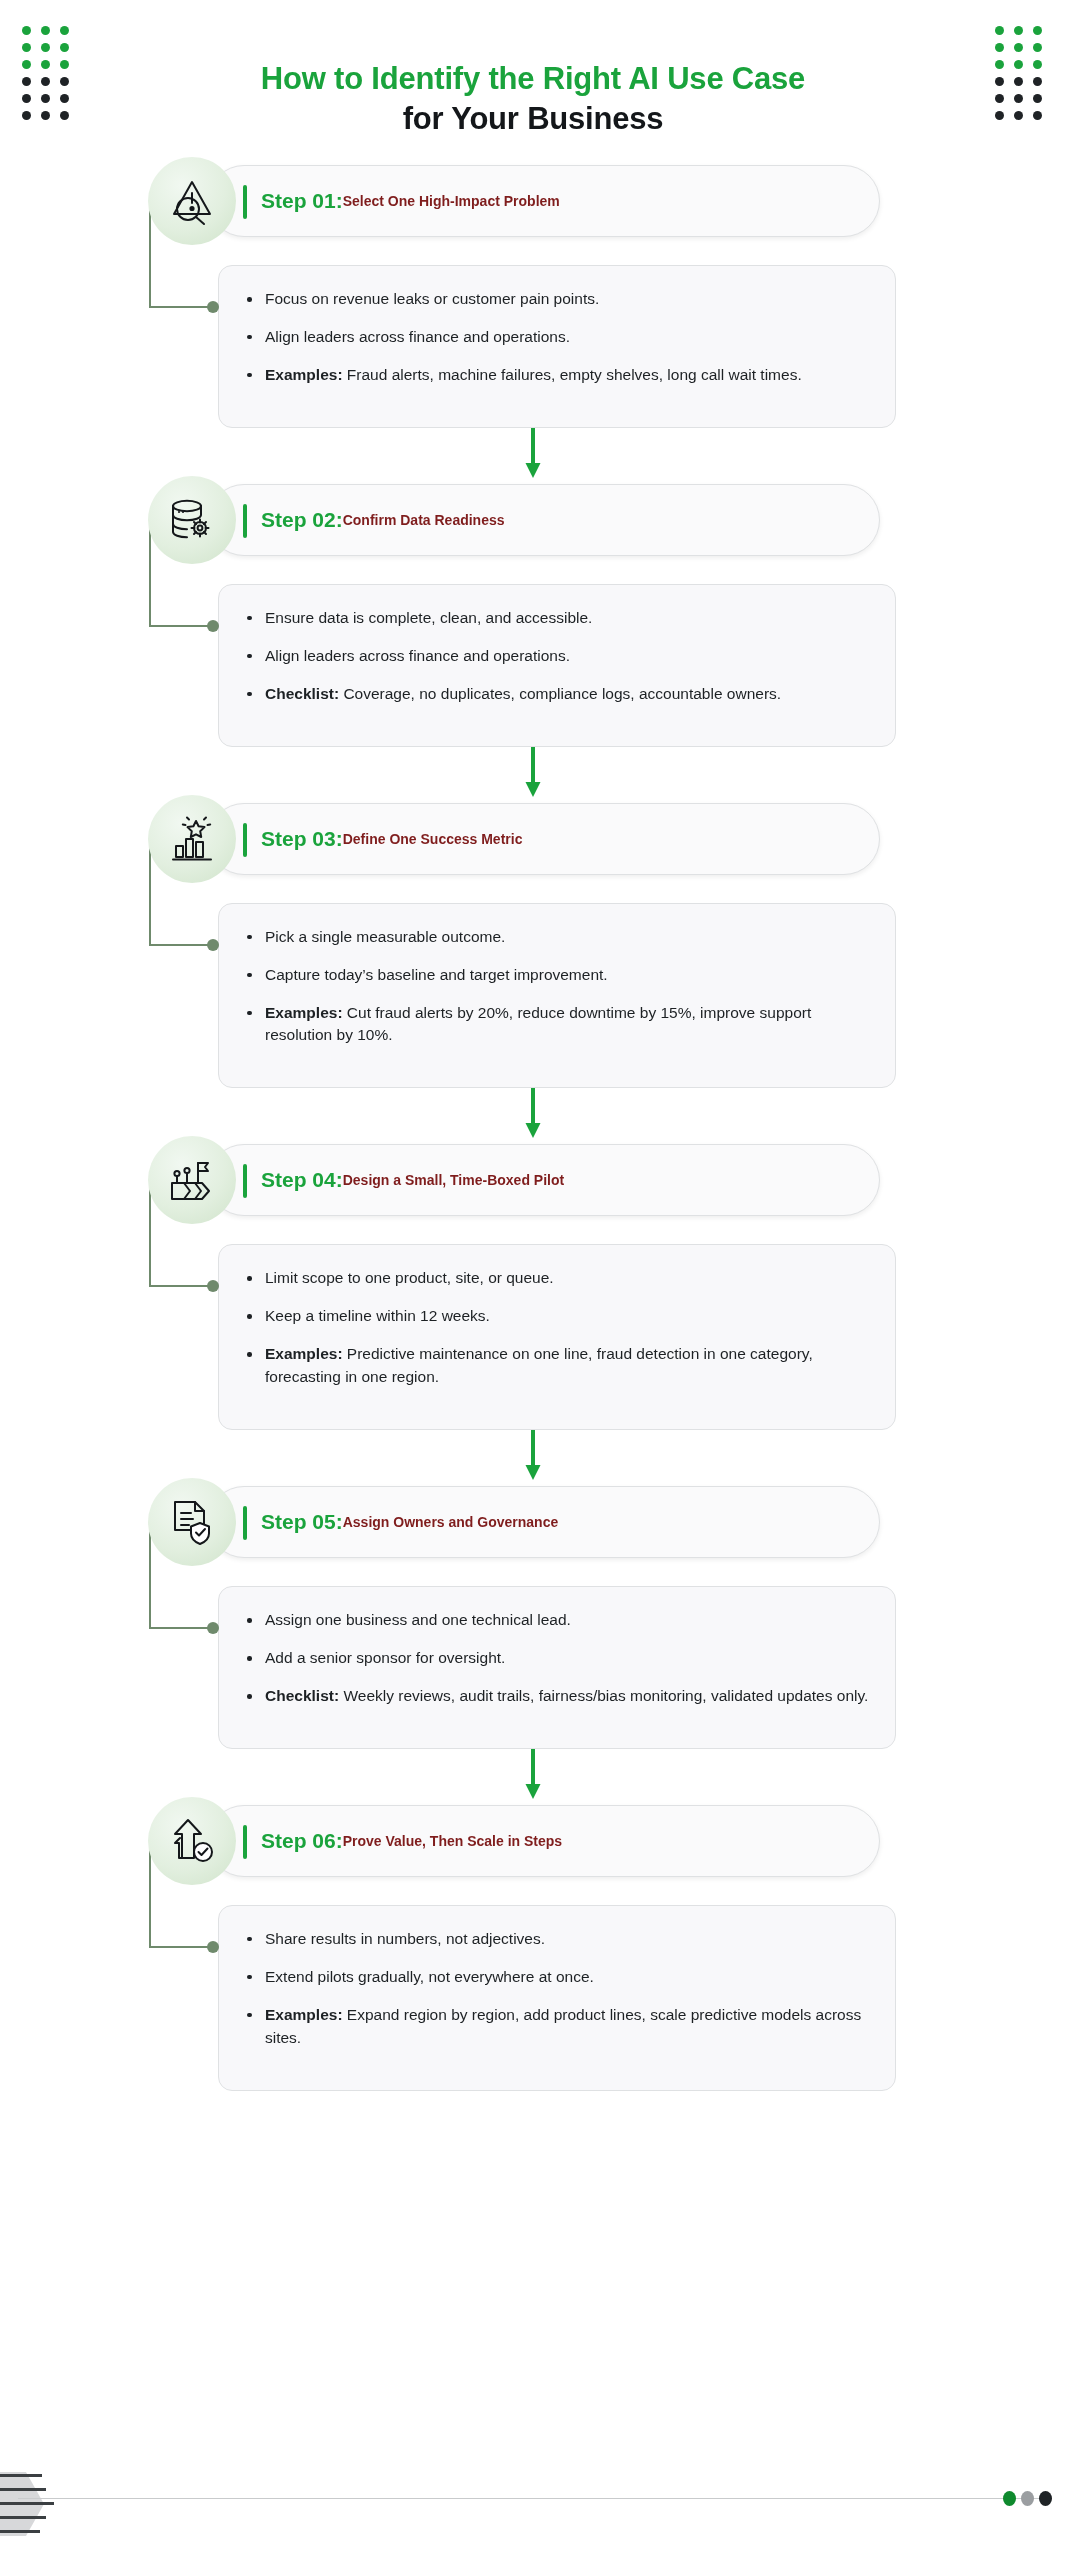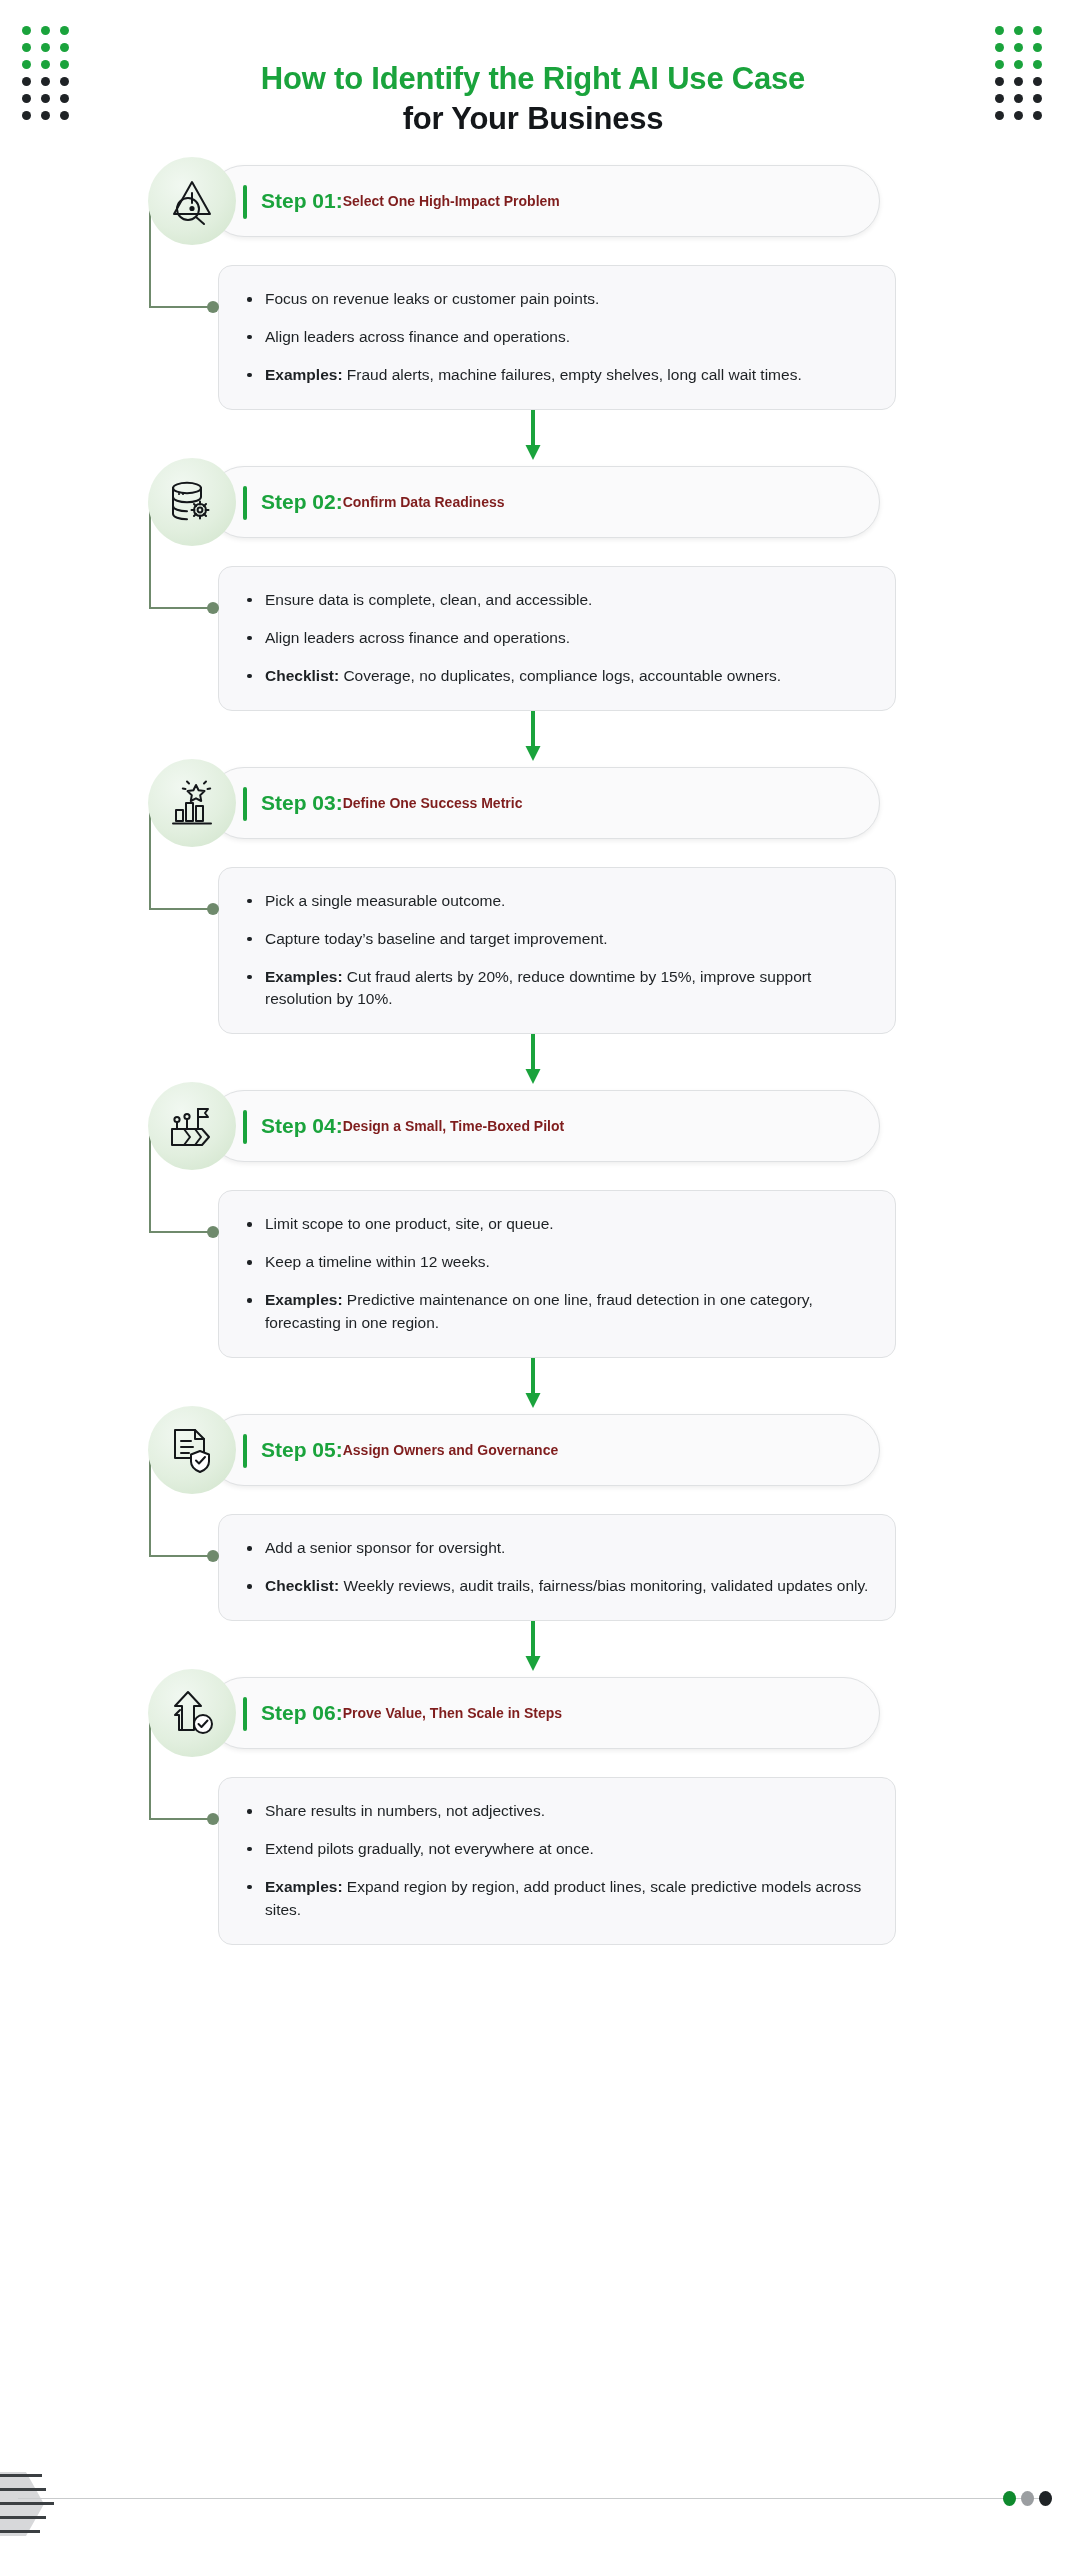--- a/index.html
+++ b/index.html
@@ -133,21 +133,21 @@
   .step-body-wrap {
     position: relative;
     margin-left: 218px;
     margin-right: 170px;
     padding-top: 28px;
   }
   .step-card {
     background: #f8f8fa;
     border: 1px solid #dfe1e3;
     border-radius: 14px;
-    padding: 22px 26px 22px 24px;
+    padding: 22px 26px 40px 24px;
   }
   .bullets { list-style: none; }
   .bullets li {
     position: relative;
     padding-left: 22px;
     font-size: 15.5px;
     line-height: 1.48;
     color: #1d2124;
     margin-bottom: 15px;
   }
@@ -461,20 +461,21 @@
       </div>
     </div>
     <div class="step-body-wrap">
       <div class="elbow">
   <svg viewBox="0 0 80 140">
     <path d="M8 0 V104 H68" stroke="#6f8a6c" stroke-width="2" fill="none"></path>
     <circle cx="71" cy="104" r="6" fill="#6f8a6c"></circle>
   </svg></div>
       <div class="step-card">
         <ul class="bullets">
+            <li><span>Assign one business and one technical lead.</span></li>
             <li><span>Add a senior sponsor for oversight.</span></li>
             <li><b>Checklist:</b> <span>Weekly reviews, audit trails, fairness/bias monitoring, validated updates only.</span></li>
           </ul>
       </div>
     </div>
   </div>
     <div class="arrow-gap">
   <svg width="26" height="52" viewBox="0 0 26 52">
     <line x1="13" y1="0" x2="13" y2="38" stroke="#1aa33c" stroke-width="4"></line>
     <polygon points="13,50 5.5,35 20.5,35" fill="#1aa33c"></polygon>

